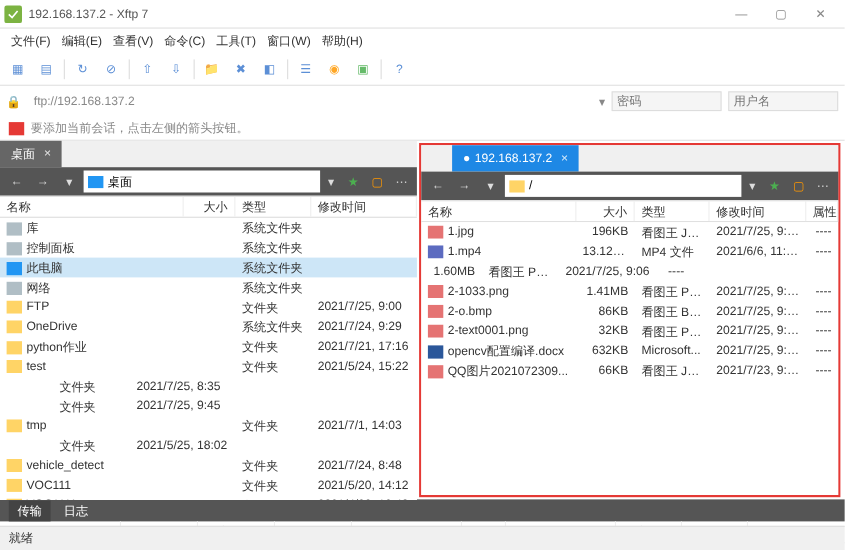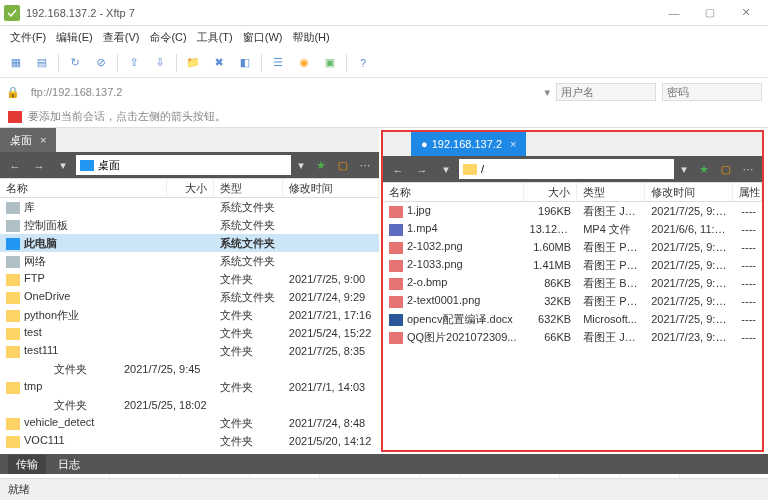--- a/index.html
+++ b/index.html
@@ -34,21 +34,21 @@
 .pathbox .desk-icon { width:14px; height:11px; background:#2196f3; }
 .navrow .dd { width:16px; color:#ddd; text-align:center; }
 .navrow .ricon { width:20px; height:20px; display:flex; align-items:center; justify-content:center; }
 .cols { height:20px; display:flex; background:#fff; border-top:1px solid #ddd; border-bottom:1px solid #ddd; }
 .cols span { padding:2px 6px; border-right:1px solid #eee; color:#333; overflow:hidden; white-space:nowrap; }
 .filelist { flex:1; overflow-y:auto; overflow-x:hidden; background:#fff; }
 .filelist::-webkit-scrollbar { width:14px; }
 .filelist::-webkit-scrollbar-track { background:#f0f0f0; }
 .filelist::-webkit-scrollbar-thumb { background:#c0c0c0; }
 .row { display:flex; height:18px; align-items:center; }
-.row.sel { background:#cde6f7;font-weight:bold; }
+.row.sel { background:#cde6f7; }
 .row span { padding:0 6px; overflow:hidden; white-space:nowrap; text-overflow:ellipsis; color:#333; }
 .fico { width:14px; height:12px; margin-right:4px; display:inline-block; vertical-align:middle; }
 .fico.folder { background:#ffd466; }
 .fico.lib { background:#b0bec5; }
 .fico.pc { background:#2196f3; }
 .fico.img { background:#e57373; }
 .fico.vid { background:#5c6bc0; }
 .fico.doc { background:#2b579a; }
 .col-name-l { width:170px; }
 .col-size-l { width:48px; text-align:right; }
@@ -111,22 +111,22 @@
   <span class="tbtn" style="color:#ffa726">◉</span>
   <span class="tbtn" style="color:#66bb6a">▣</span>
   <span class="sep"></span>
   <span class="tbtn">?</span>
 </div>
 
 <div class="addrbar">
   <span class="lock">🔒</span>
   <span class="url">ftp://192.168.137.2</span>
   <span style="color:#888">▾</span>
+  <input class="field" type="password" placeholder="密码" style="">
   <input class="field" placeholder="用户名" style="">
-  <input class="field" type="password" placeholder="密码" style="">
 </div>
 
 <div class="hint">
   <span class="flag"></span>
   <span>要添加当前会话，点击左侧的箭头按钮。</span>
 </div>
 
 <div class="panes">
   <div class="pane left">
     <div class="tabs">
@@ -197,21 +197,20 @@
           <span class="col-type-l">文件夹</span>
           <span class="col-date-l">2021/7/21, 17:16</span>
         </div>
         <div class="row">
           <span class="col-name-l"><i class="fico folder"></i>test</span>
           <span class="col-size-l"></span>
           <span class="col-type-l">文件夹</span>
           <span class="col-date-l">2021/5/24, 15:22</span>
         </div>
         <div class="row">
-          <span class="col-name-l"><i class="fico folder"></i>test111</span>
           <span class="col-size-l"></span>
           <span class="col-type-l">文件夹</span>
           <span class="col-date-l">2021/7/25, 8:35</span>
         </div>
         <div class="row">
           <span class="col-size-l"></span>
           <span class="col-type-l">文件夹</span>
           <span class="col-date-l">2021/7/25, 9:45</span>
         </div>
         <div class="row">
@@ -283,21 +282,20 @@
           <span class="col-attr-r">----</span>
         </div>
         <div class="row">
           <span class="col-name-r"><i class="fico vid"></i>1.mp4</span>
           <span class="col-size-r">13.12MB</span>
           <span class="col-type-r">MP4 文件</span>
           <span class="col-date-r">2021/6/6, 11:43</span>
           <span class="col-attr-r">----</span>
         </div>
         <div class="row">
-          <span class="col-name-r"><i class="fico img"></i>2-1032.png</span>
           <span class="col-size-r">1.60MB</span>
           <span class="col-type-r">看图王 PN...</span>
           <span class="col-date-r">2021/7/25, 9:06</span>
           <span class="col-attr-r">----</span>
         </div>
         <div class="row">
           <span class="col-name-r"><i class="fico img"></i>2-1033.png</span>
           <span class="col-size-r">1.41MB</span>
           <span class="col-type-r">看图王 PN...</span>
           <span class="col-date-r">2021/7/25, 9:06</span>

